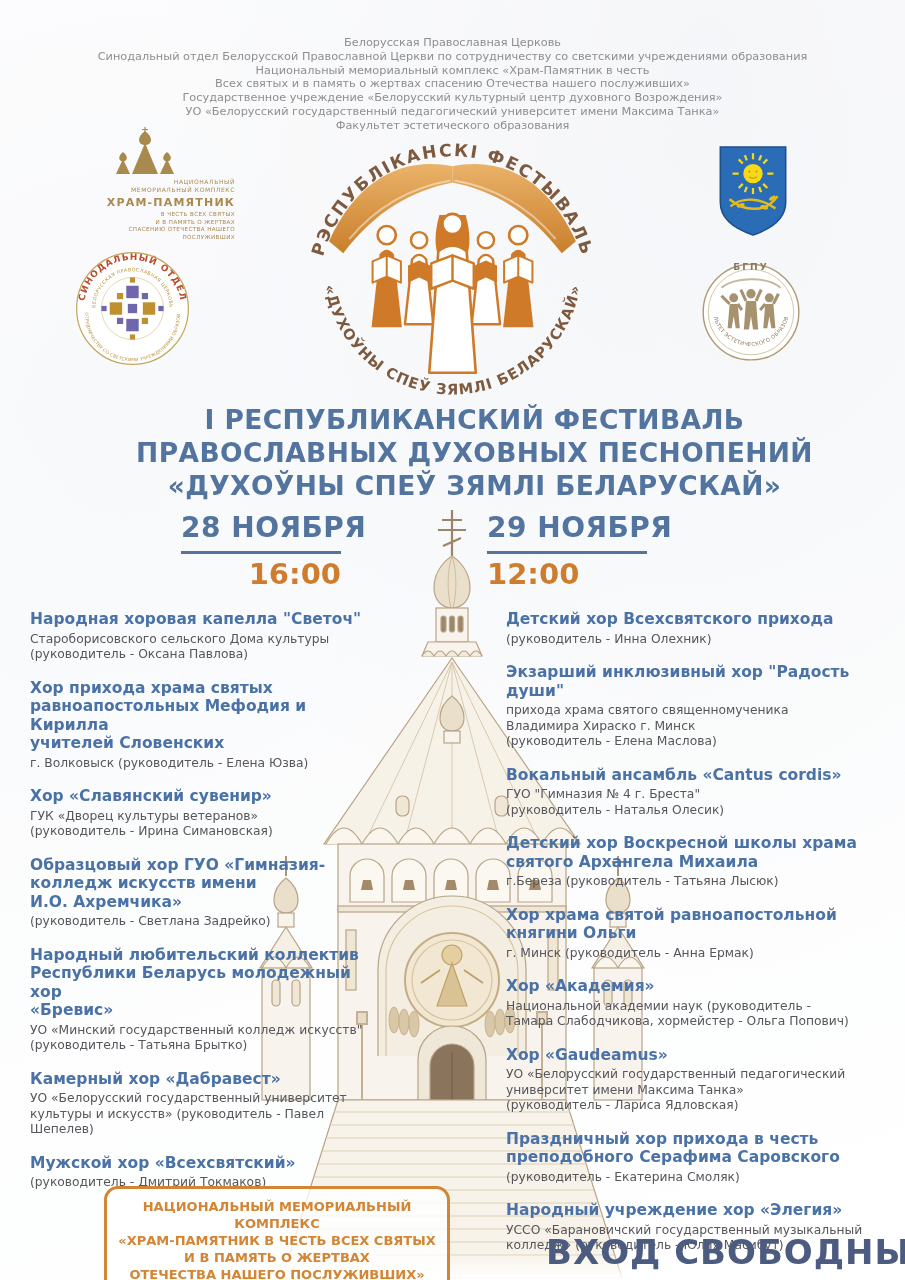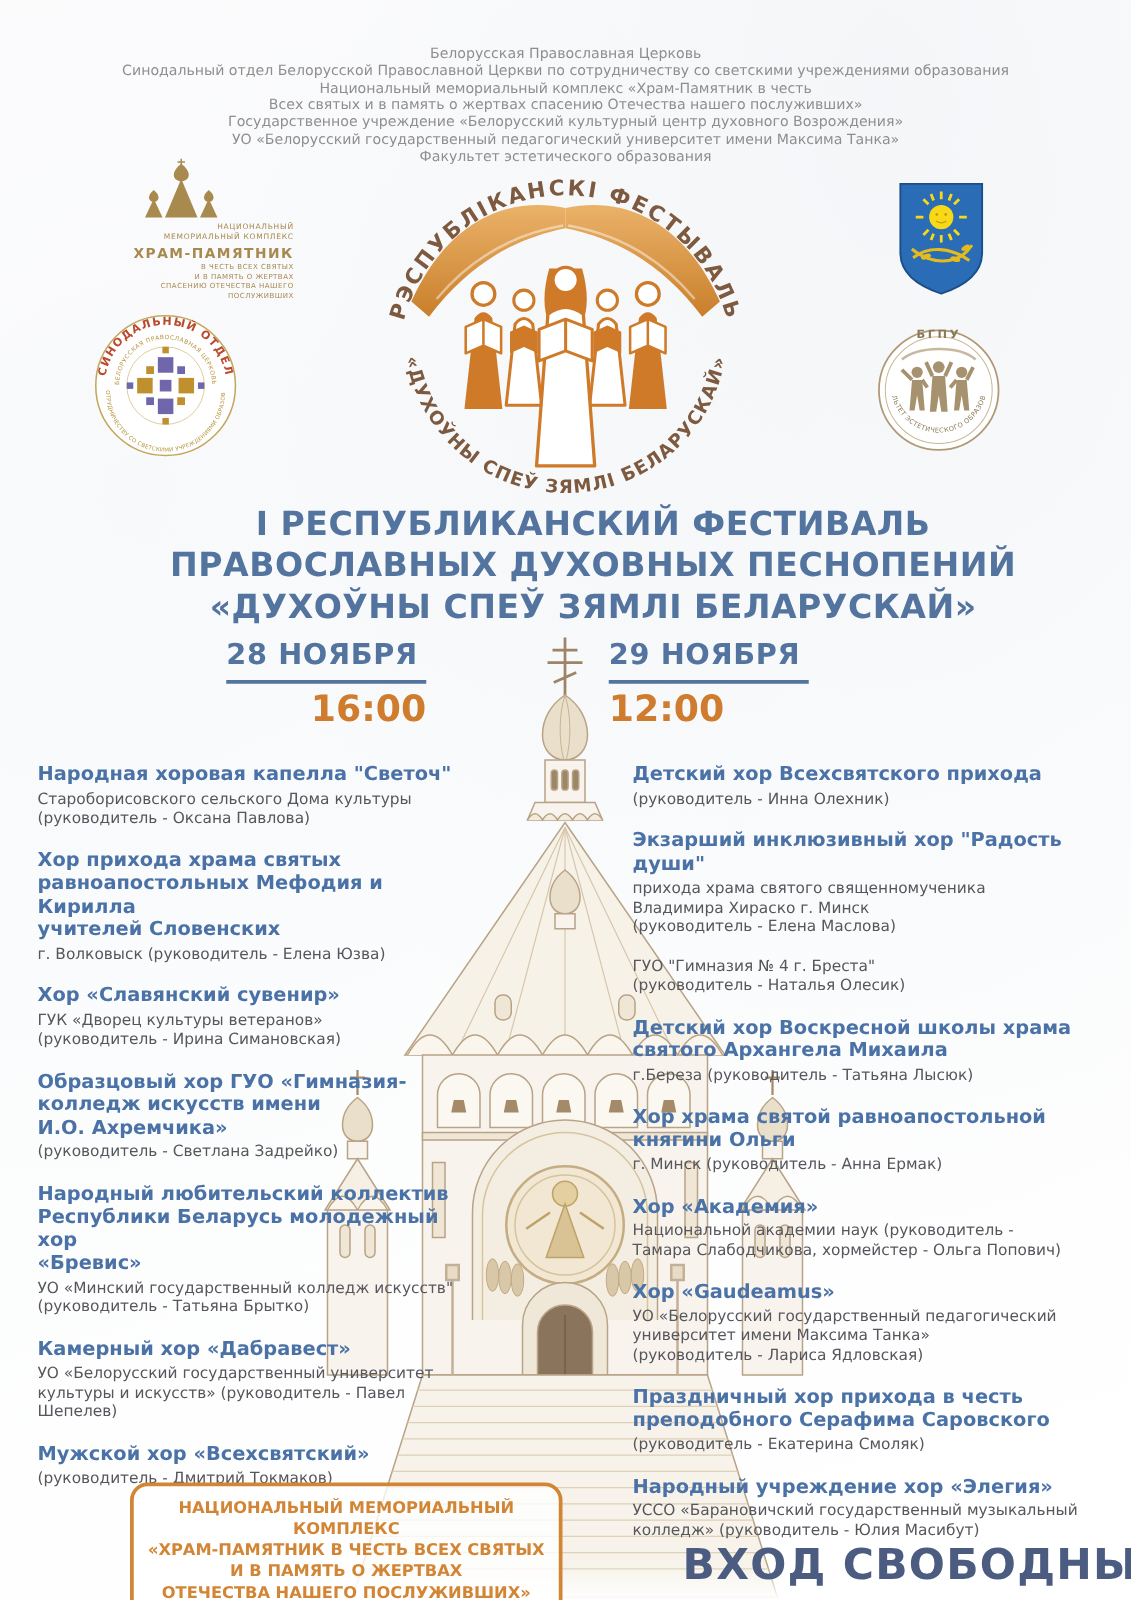--- a/index.html
+++ b/index.html
@@ -18,21 +18,21 @@
   .logo-memorial .t-big{font-size:11px;font-weight:bold;letter-spacing:1.2px;margin:2px 0 2px;}
   .logo-memorial .t2{font-size:5.6px;letter-spacing:.4px;line-height:7.5px;}
   .logo-synod{position:absolute;left:58px;top:248px;width:150px;height:120px;z-index:2;}
   .emblem{position:absolute;left:300px;top:138px;width:305px;height:258px;z-index:2;}
   .logo-shield{position:absolute;left:716px;top:143px;width:74px;height:94px;z-index:2;}
   .logo-bspu{position:absolute;left:698px;top:251px;width:106px;height:114px;z-index:2;}
   .main-title{position:absolute;top:403px;left:0;right:0;text-align:center;z-index:2;
     color:#53749f;font-weight:bold;font-size:26.5px;line-height:33px;letter-spacing:.4px;margin-left:44px;}
   .date-block{position:absolute;top:511px;width:160px;z-index:3;}
   .date-block.left{left:181px;} .date-block.right{left:487px;}
-  .date-line{font-size:23px;font-weight:bold;color:#53749f;letter-spacing:.5px;
+  .date-line{font-size:28px;font-weight:bold;color:#53749f;letter-spacing:.5px;
     padding-bottom:7px;border-bottom:3px solid #53749f;white-space:nowrap;}
   .time-line{font-size:29px;font-weight:bold;color:#cf7c2e;margin-top:3px;}
   .date-block.left .time-line{text-align:right;}
   .date-block.right .time-line{text-align:left;}
   .church-art{position:absolute;left:242px;top:500px;width:420px;height:780px;z-index:1;}
   .col{position:absolute;top:610px;z-index:2;}
   .col-left{left:30px;width:336px;}
   .col-right{left:506px;width:366px;}
   .item{margin-bottom:16px;}
   .item-title{color:#4b72a6;font-weight:bold;font-size:15.5px;line-height:18.5px;white-space:pre-line;}
@@ -397,20 +397,21 @@
       <div class="item-sub">(руководитель - Инна Олехник)</div>
     </div>
     <div class="item">
       <div class="item-title">Экзарший инклюзивный хор "Радость
 души"</div>
       <div class="item-sub">прихода храма святого священномученика
 Владимира Хираско г. Минск
 (руководитель - Елена Маслова)</div>
     </div>
     <div class="item">
+      <div class="item-title">Вокальный ансамбль «Cantus cordis»</div>
       <div class="item-sub">ГУО "Гимназия № 4 г. Бреста"
 (руководитель - Наталья Олесик)</div>
     </div>
     <div class="item">
       <div class="item-title">Детский хор Воскресной школы храма
 святого Архангела Михаила</div>
       <div class="item-sub">г.Береза (руководитель - Татьяна Лысюк)</div>
     </div>
     <div class="item">
       <div class="item-title">Хор храма святой равноапостольной

